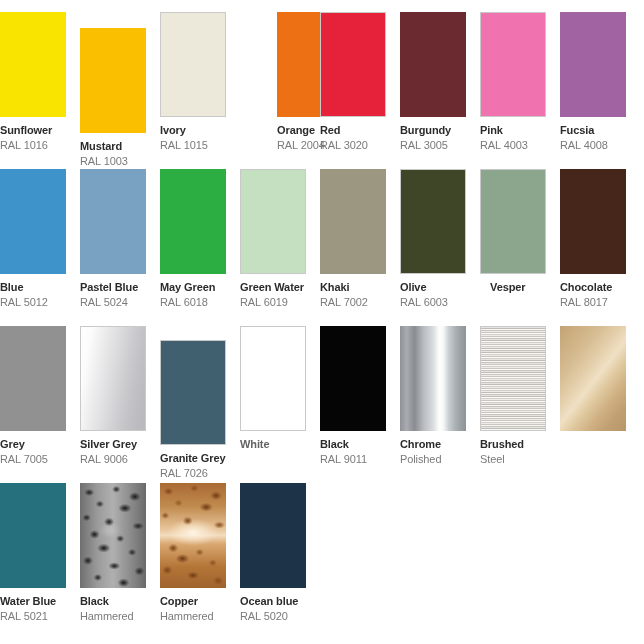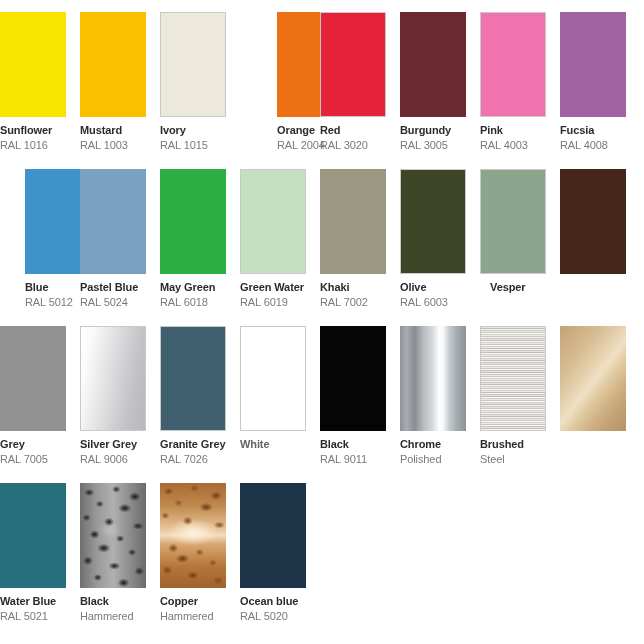--- a/index.html
+++ b/index.html
@@ -191,21 +191,21 @@
 <body>
 
 <div id="swatch-grid">
     <div class="swatch-cell" style="left: 0px; top: 12px;">
       <div class="swatch-chip" title="Sunflower" style="background: rgb(249, 228, 0);"></div>
       <div class="swatch-labels">
         <span class="swatch-name">Sunflower</span>
         <span class="swatch-code">RAL 1016</span>
       </div>
     </div>
-    <div class="swatch-cell" style="left: 80px; top: 12px;">
+    <div class="swatch-cell" style="left: 80px; top: 28px;">
       <div class="swatch-chip" title="Mustard" style="background: rgb(250, 192, 0);"></div>
       <div class="swatch-labels">
         <span class="swatch-name">Mustard</span>
         <span class="swatch-code">RAL 1003</span>
       </div>
     </div>
     <div class="swatch-cell" style="left: 160px; top: 12px;">
       <div class="swatch-chip bordered" title="Ivory" style="background: rgb(237, 233, 218);"></div>
       <div class="swatch-labels">
         <span class="swatch-name">Ivory</span>
@@ -240,21 +240,21 @@
         <span class="swatch-code">RAL 4003</span>
       </div>
     </div>
     <div class="swatch-cell" style="left: 560px; top: 12px;">
       <div class="swatch-chip" title="Fucsia" style="background: rgb(162, 99, 163);"></div>
       <div class="swatch-labels">
         <span class="swatch-name">Fucsia</span>
         <span class="swatch-code">RAL 4008</span>
       </div>
     </div>
-    <div class="swatch-cell" style="left: 0px; top: 169px; padding-left: 25px;">
+    <div class="swatch-cell" style="left: 0px; top: 169px;">
       <div class="swatch-chip" title="Blue" style="background: rgb(62, 147, 202);"></div>
       <div class="swatch-labels">
         <span class="swatch-name">Blue</span>
         <span class="swatch-code">RAL 5012</span>
       </div>
     </div>
     <div class="swatch-cell" style="left: 80px; top: 169px;">
       <div class="swatch-chip" title="Pastel Blue" style="background: rgb(121, 162, 194);"></div>
       <div class="swatch-labels">
         <span class="swatch-name">Pastel Blue</span>
@@ -290,36 +290,40 @@
       </div>
     </div>
     <div class="swatch-cell" style="left: 480px; top: 169px;">
       <div class="swatch-chip bordered" title="Vesper" style="background: rgb(140, 166, 142);"></div>
       <div class="swatch-labels indent">
         <span class="swatch-name">Vesper</span>
       </div>
     </div>
     <div class="swatch-cell" style="left: 560px; top: 169px;">
       <div class="swatch-chip" title="Chocolate" style="background: rgb(70, 37, 26);"></div>
+      <div class="swatch-labels">
+        <span class="swatch-name">Chocolate</span>
+        <span class="swatch-code">RAL 8017</span>
+      </div>
     </div>
     <div class="swatch-cell" style="left: 0px; top: 326px;">
       <div class="swatch-chip" title="Grey" style="background: rgb(145, 145, 145);"></div>
       <div class="swatch-labels">
         <span class="swatch-name">Grey</span>
         <span class="swatch-code">RAL 7005</span>
       </div>
     </div>
     <div class="swatch-cell" style="left: 80px; top: 326px;">
       <div class="swatch-chip bordered finish-silver-grey" title="Silver Grey"></div>
       <div class="swatch-labels">
         <span class="swatch-name">Silver Grey</span>
         <span class="swatch-code">RAL 9006</span>
       </div>
     </div>
-    <div class="swatch-cell" style="left: 160px; top: 326px;">
+    <div class="swatch-cell" style="left: 160px; top: 340px;">
       <div class="swatch-chip bordered" title="Granite Grey" style="background: rgb(65, 96, 111);"></div>
       <div class="swatch-labels">
         <span class="swatch-name">Granite Grey</span>
         <span class="swatch-code">RAL 7026</span>
       </div>
     </div>
     <div class="swatch-cell" style="left: 240px; top: 326px;">
       <div class="swatch-chip bordered" title="White" style="background: rgb(255, 255, 255);"></div>
       <div class="swatch-labels">
         <span class="swatch-name muted">White</span>

